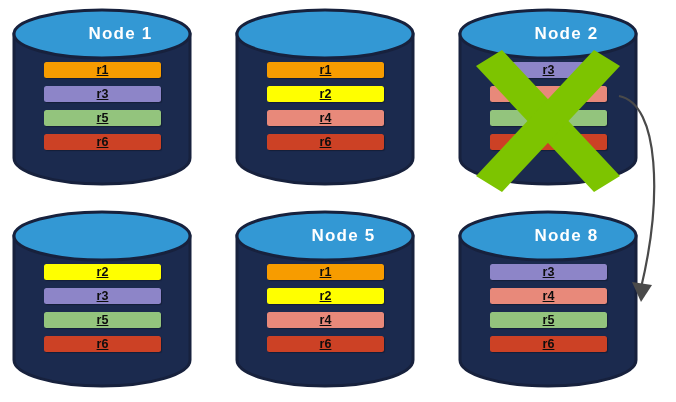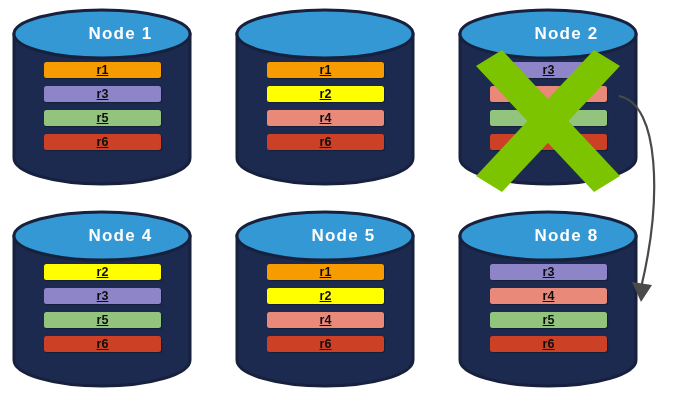--- a/index.html
+++ b/index.html
@@ -128,21 +128,20 @@
         <polygon points="148,16 122,0 4,126 30,142"></polygon>
       </g>
     </svg>
   </div>
 
   <div class="node" style="left:12px; top:210px;">
     <svg class="cyl-svg" viewBox="0 0 180 178">
       <path d="M2,26 L2,150 A88,26 0 0 0 178,150 L178,26 Z" fill="#1b2a4e" stroke="#17213d" stroke-width="3"></path>
       <ellipse cx="90" cy="26" rx="88" ry="24" fill="#3398d4" stroke="#17213d" stroke-width="3"></ellipse>
     </svg>
-    <div class="node-label">Node  4</div>
     <div class="bars">
       <div class="bar" style="background:#ffff00;">r2</div>
       <div class="bar" style="background:#8d85c8;">r3</div>
       <div class="bar" style="background:#93c47d;">r5</div>
       <div class="bar" style="background:#cc4125;">r6</div>
     </div>
   </div>
 
   <div class="node" style="left:235px; top:210px;">
     <svg class="cyl-svg" viewBox="0 0 180 178">

